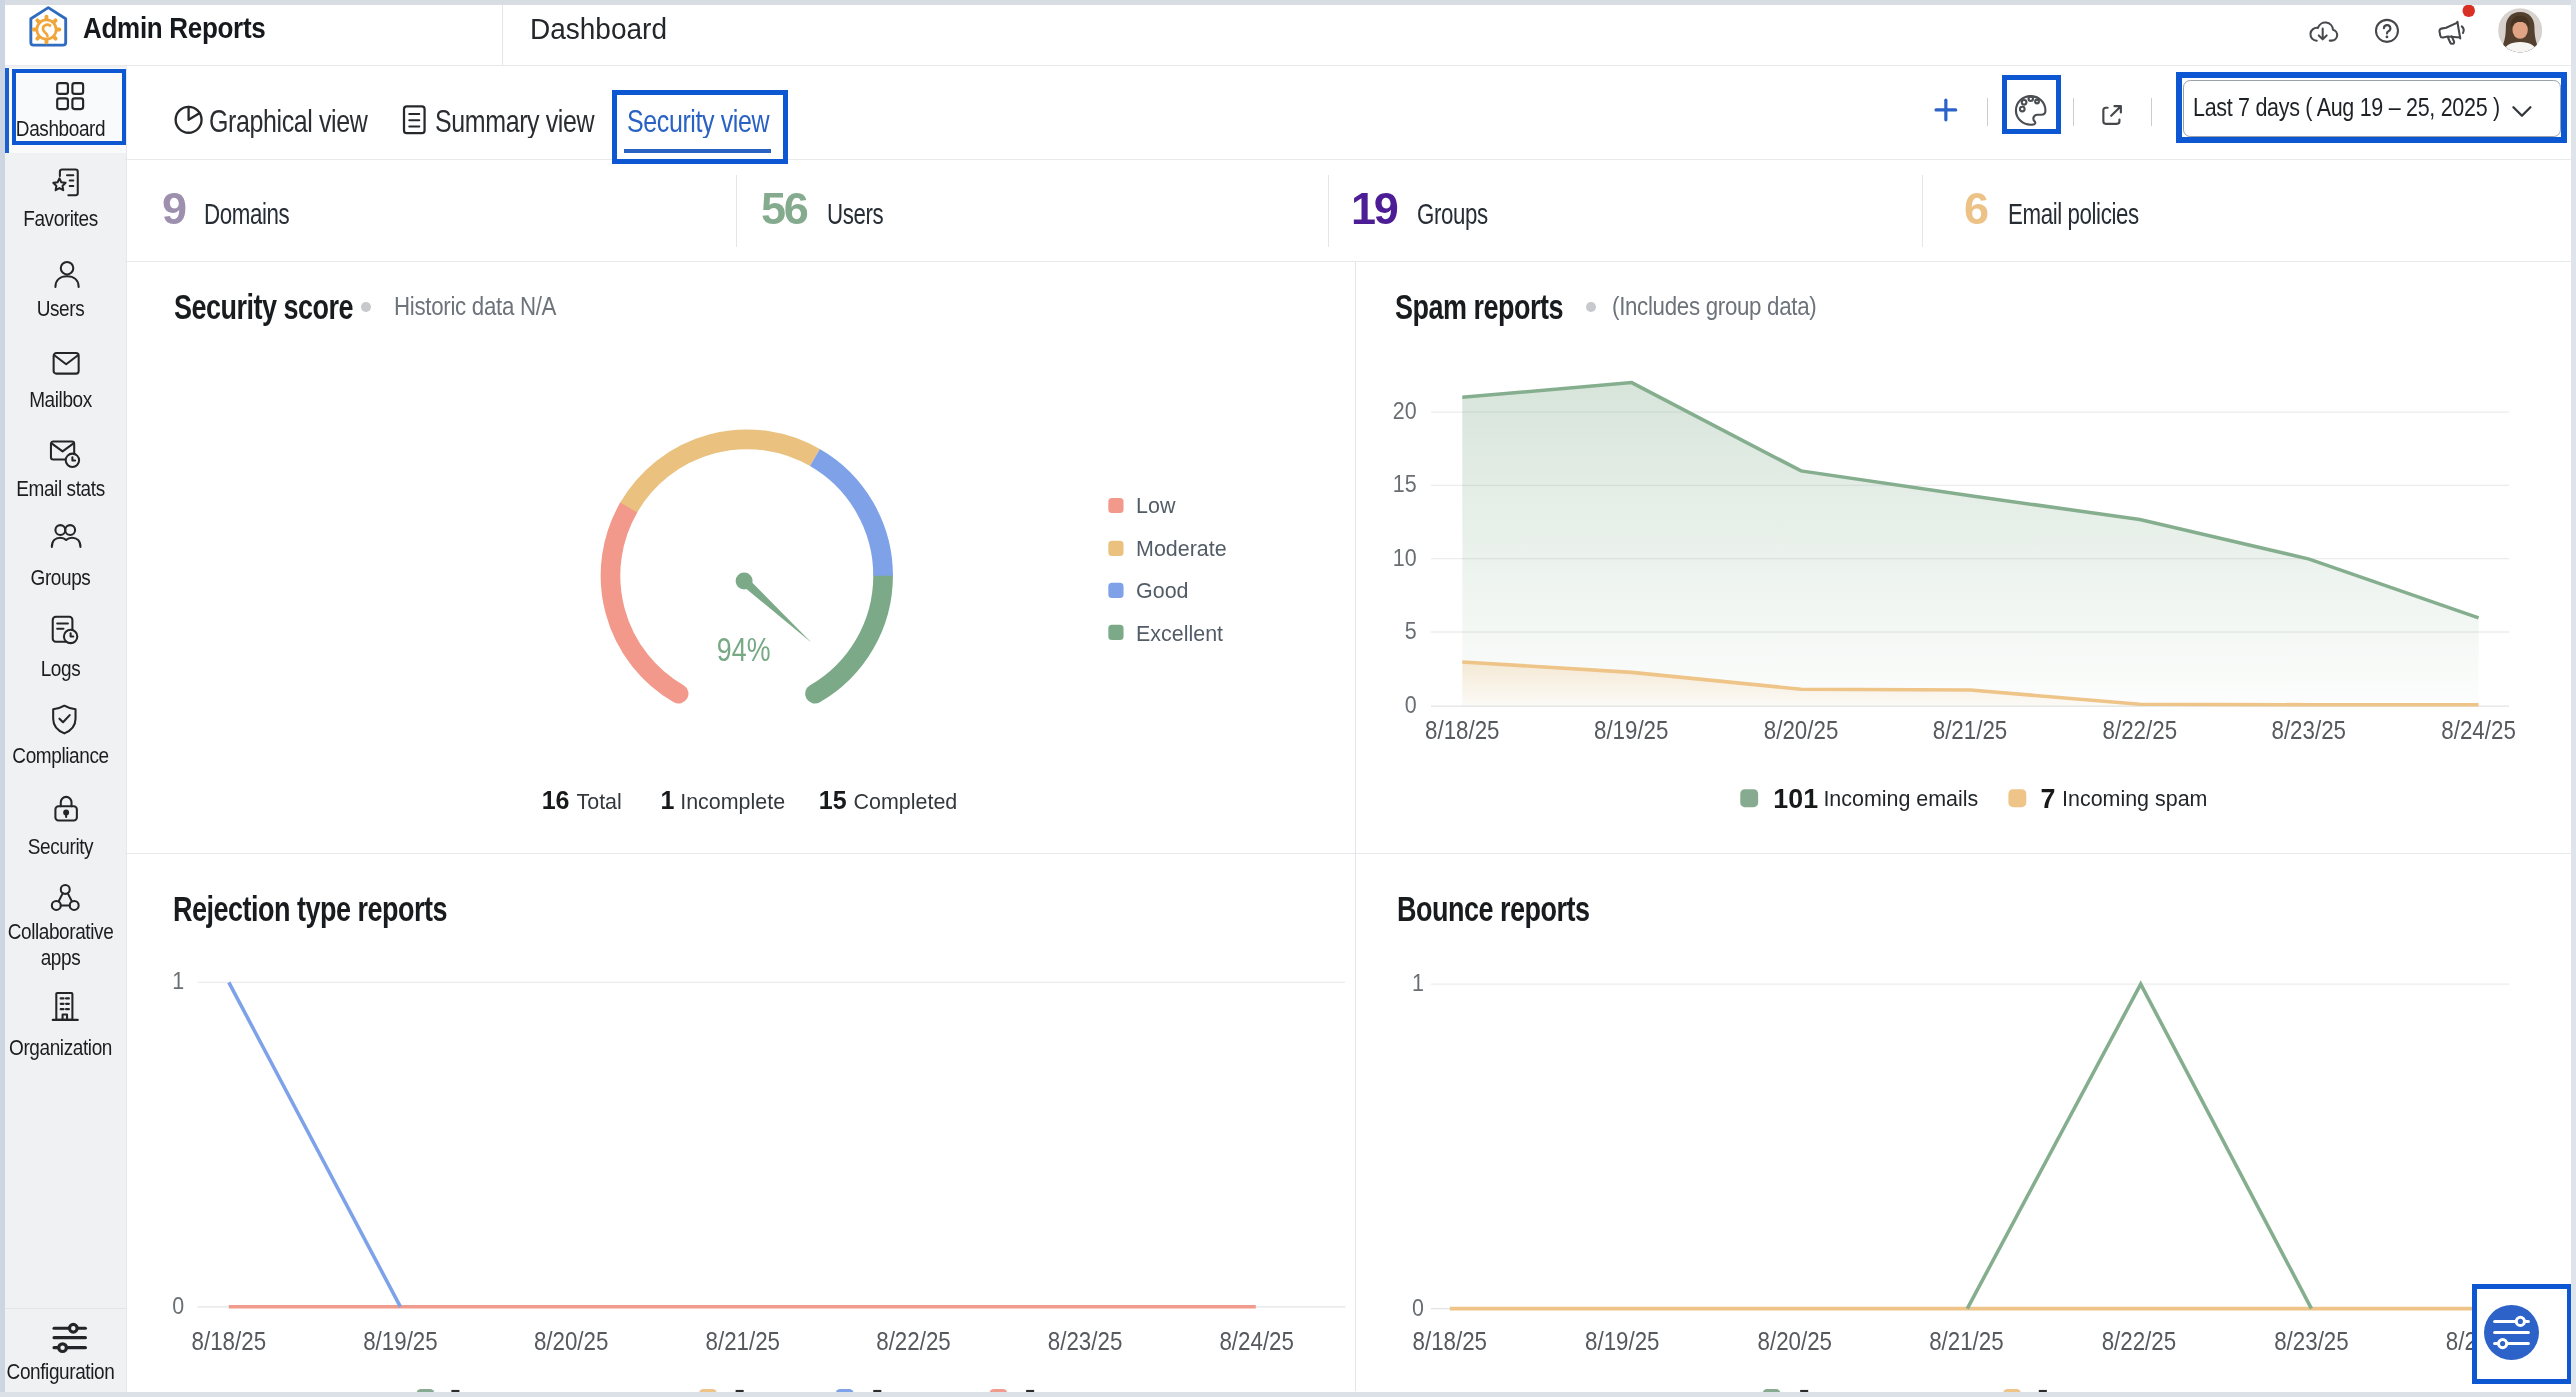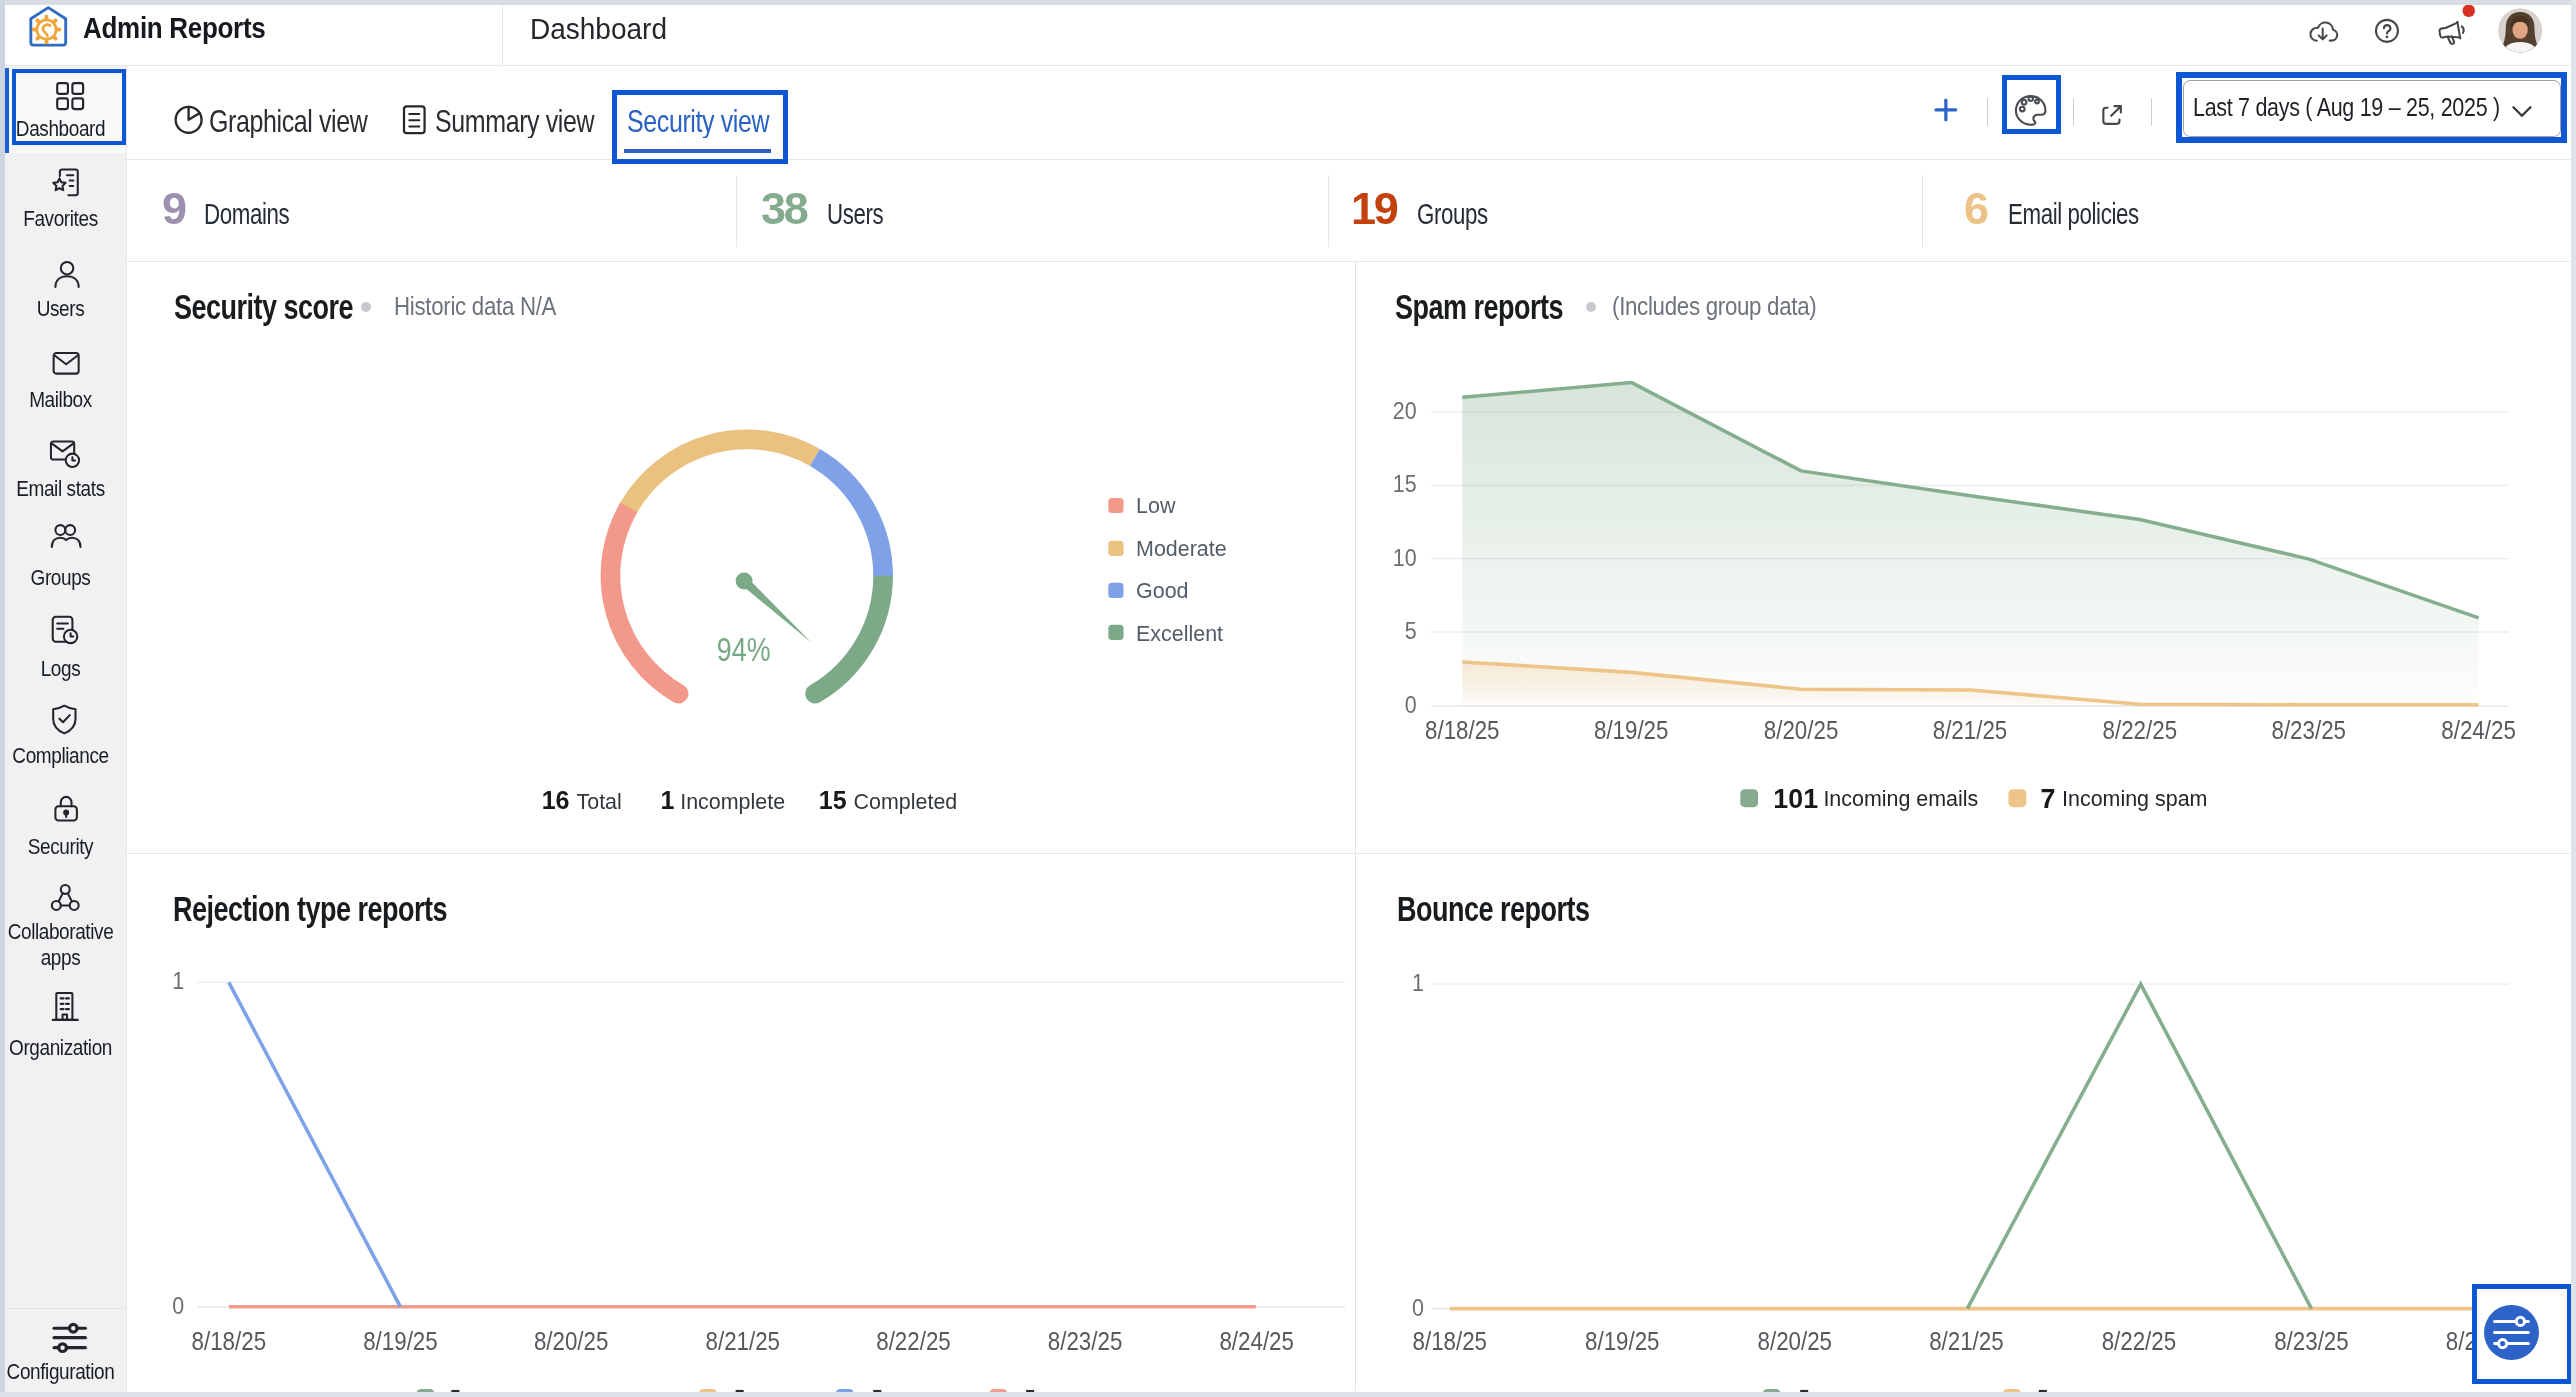--- a/index.html
+++ b/index.html
@@ -62,23 +62,23 @@
   <div class="abs datebox" style="left:2183px;top:80px;width:378px;height:57px;"></div>
   <div class="abs datetxt" style="left:2193px;top:80px;line-height:57px;">Last 7 days ( Aug 19 – 25, 2025 )</div>
 
   <div class="abs hline" style="left:125px;top:261px;width:2451px;"></div>
   <div class="abs vline" style="left:736px;top:175px;height:72px;"></div>
   <div class="abs vline" style="left:1328px;top:175px;height:72px;"></div>
   <div class="abs vline" style="left:1922px;top:175px;height:72px;"></div>
 
   <div class="abs statnum" style="left:162px;top:183px;color:#9d8fae;">9</div>
   <div class="abs statlbl" style="left:204px;top:202px;">Domains</div>
-  <div class="abs statnum" style="left:761px;top:183px;color:#85ab8e;">38</div>
+  <div class="abs statnum" style="left:761px;top:183px;color:#85ab8e;">56</div>
   <div class="abs statlbl" style="left:827px;top:202px;">Users</div>
-  <div class="abs statnum" style="left:1351px;top:183px;color:#c2410c;">19</div>
+  <div class="abs statnum" style="left:1351px;top:183px;color:#4c1d95;">19</div>
   <div class="abs statlbl" style="left:1417px;top:202px;">Groups</div>
   <div class="abs statnum" style="left:1964px;top:183px;color:#ecc287;">6</div>
   <div class="abs statlbl" style="left:2008px;top:202px;">Email policies</div>
 
   <div class="abs vline" style="left:1355px;top:262px;height:1129px;"></div>
   <div class="abs hline" style="left:125px;top:853px;width:2451px;"></div>
 
   <div class="abs ptitle" style="left:174px;top:292px;">Security score</div>
   <div class="abs" style="left:361px;top:302px;width:9.8px;height:9.8px;border-radius:50%;background:#c7c9cc;"></div>
   <div class="abs psub" style="left:394px;top:294px;">Historic data N/A</div>

